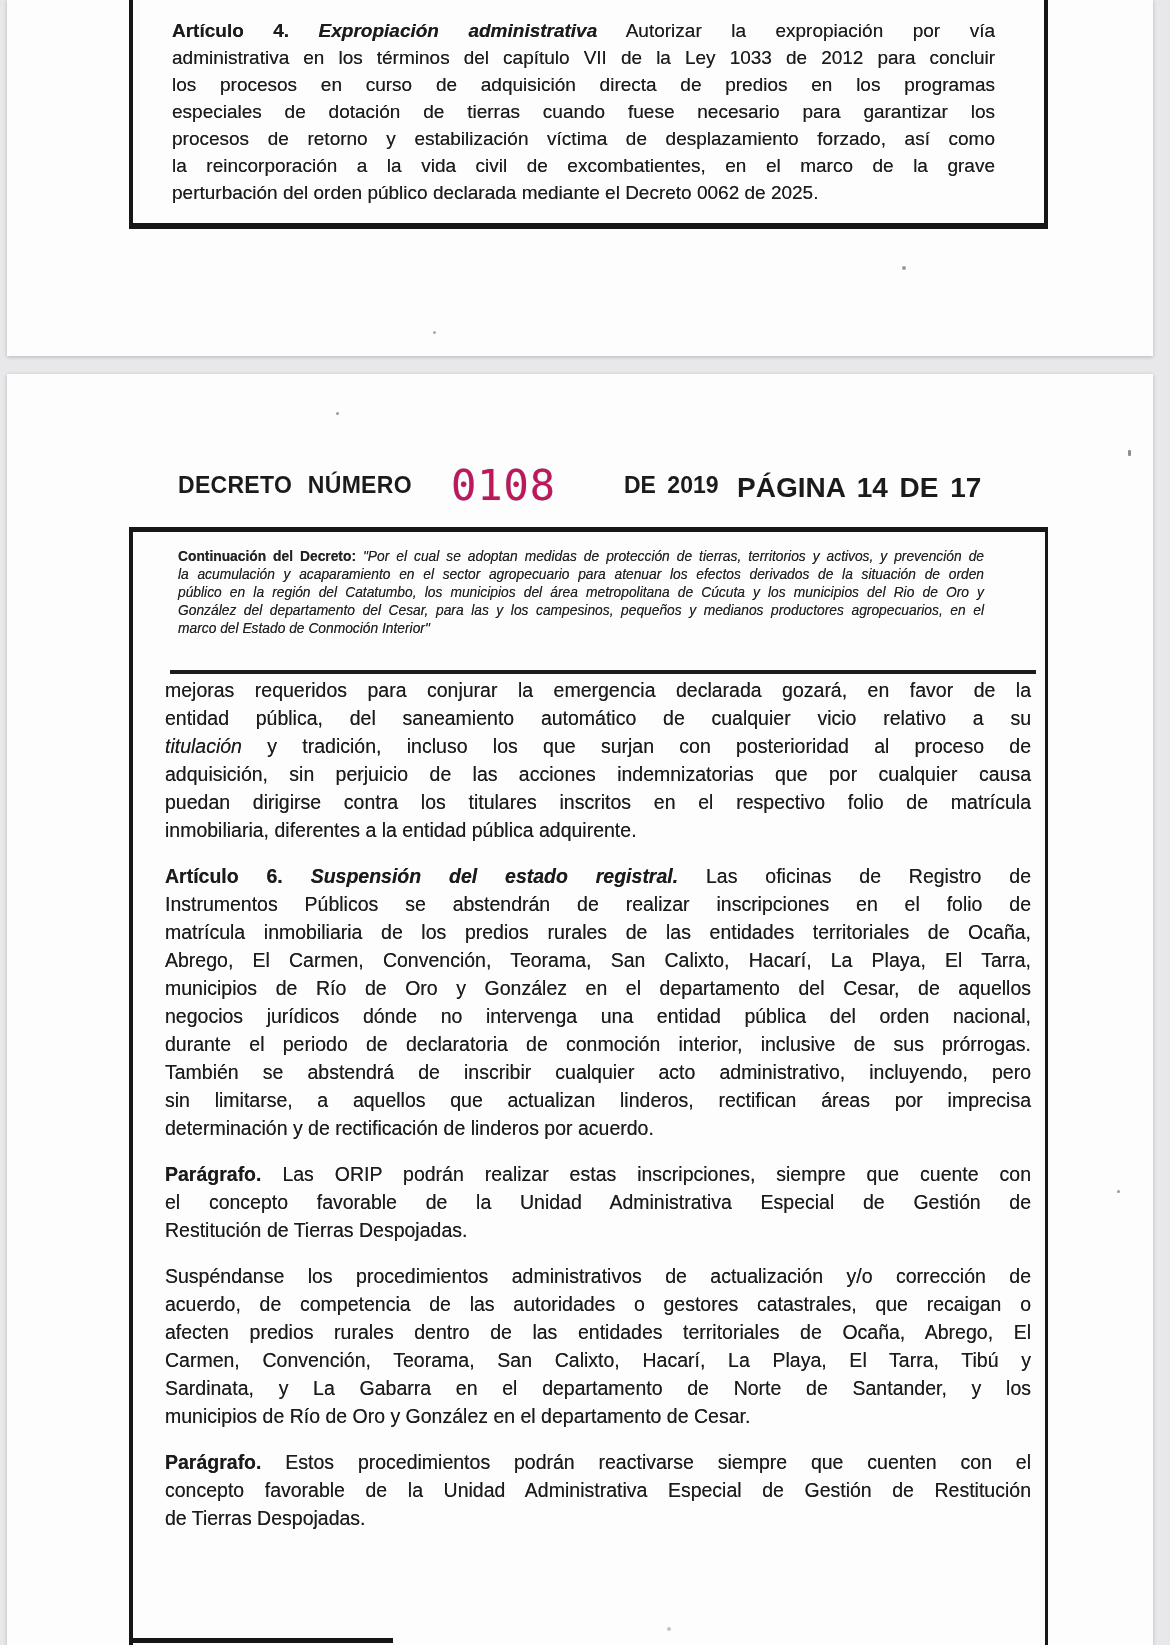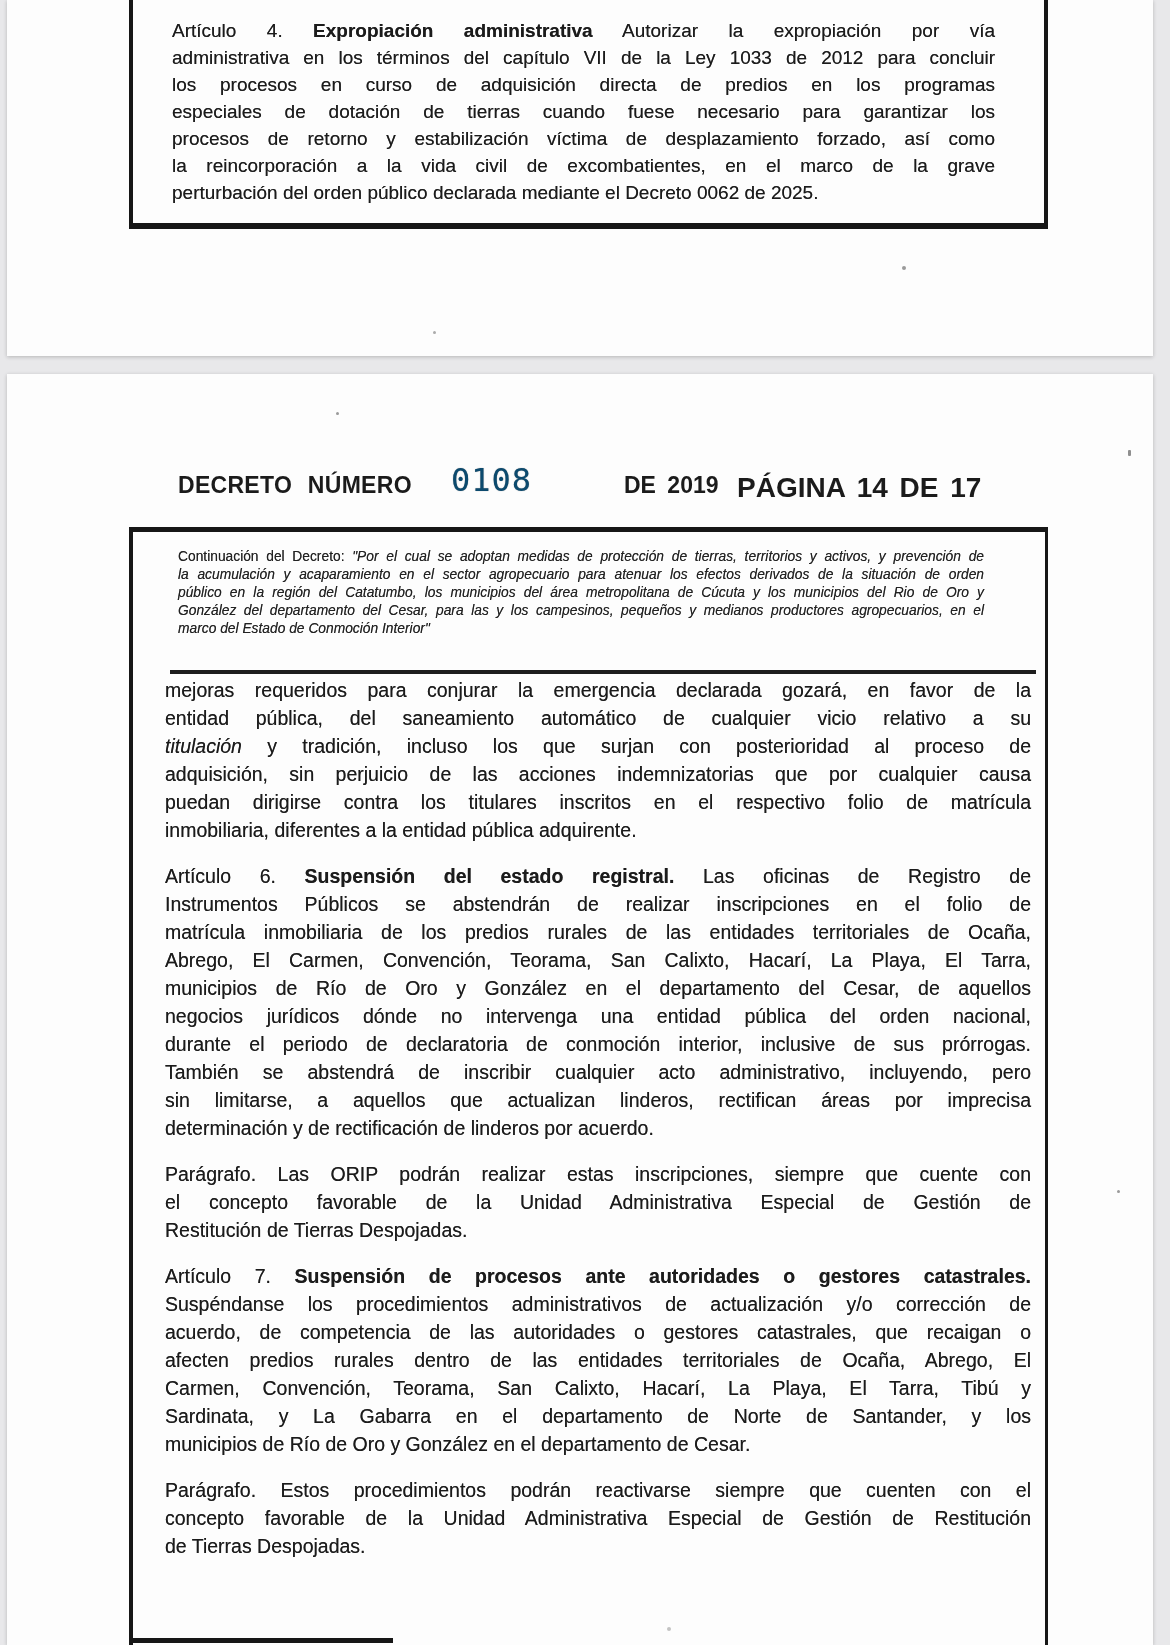--- a/index.html
+++ b/index.html
@@ -30,22 +30,22 @@
     position:absolute;left:165px;top:17px;width:823px;
     font-size:19px;line-height:27px;
     text-shadow:0 0 .6px rgba(15,15,15,.65);
   }
 
   
   .hdr{position:absolute;left:0;top:89px;width:1166px;height:46px;}
   .hdr span{position:absolute;white-space:nowrap;}
   .h-label{left:171px;top:9px;font-size:23px;font-weight:bold;word-spacing:9px;letter-spacing:.3px;}
   .h-number{
-    left:444px;top:-2px;font-size:32px;
-    font-family:"DejaVu Sans Mono",monospace;letter-spacing:1px;color:#0c4a6e;
+    left:444px;top:-2px;font-size:42px;
+    font-family:"DejaVu Sans Mono",monospace;letter-spacing:1px;color:#be185d;
     text-shadow:0 0 1px rgba(0,0,0,.4);
   }
   .h-year{left:617px;top:9px;font-size:23px;font-weight:bold;word-spacing:5px;}
   .h-page{left:730px;top:9px;font-size:28px;font-weight:bold;word-spacing:4px;}
 
   
   .cont{
     position:absolute;left:171px;top:174px;width:806px;
     font-size:13.8px;line-height:18px;color:#222;
     text-shadow:0 0 .4px rgba(20,20,20,.6);
@@ -58,22 +58,22 @@
     position:absolute;left:158px;top:302px;width:866px;
     font-size:19.5px;line-height:28px;
     text-shadow:0 0 .6px rgba(15,15,15,.65);
   }
   .para{margin:0 0 18px 0;}
   .para:last-child{margin-bottom:0;}
 
   
   .tline{text-align:justify;text-align-last:justify;min-height:1em;}
   .tline.last{text-align-last:left;}
-  .st-b{font-weight:normal;}
-  .st-bi{font-weight:bold;}
+  .st-b{font-weight:bold;}
+  .st-bi{font-weight:bold;font-style:italic;}
   .st-i{font-style:italic;}
   .st-n{font-weight:normal;}
 
   .partial-rule{position:absolute;left:122px;top:1264px;width:264px;height:5px;background:#161616;}
 
   .speck{position:absolute;background:#9a9a9a;border-radius:50%;}
 </style>
 </head>
 <body>
 
@@ -135,21 +135,20 @@
           <div class="tline"><span class="st-n">También se abstendrá de inscribir cualquier acto administrativo, incluyendo, pero</span></div>
           <div class="tline"><span class="st-n">sin limitarse, a aquellos que actualizan linderos, rectifican áreas por imprecisa</span></div>
           <div class="tline last"><span class="st-n">determinación y de rectificación de linderos por acuerdo.</span></div>
         </div>
       <div class="para">
           <div class="tline"><span class="st-b">Parágrafo.</span><span class="st-n"> Las ORIP podrán realizar estas inscripciones, siempre que cuente con</span></div>
           <div class="tline"><span class="st-n">el concepto favorable de la Unidad Administrativa Especial de Gestión de</span></div>
           <div class="tline last"><span class="st-n">Restitución de Tierras Despojadas.</span></div>
         </div>
       <div class="para">
-          <div class="tline"><span class="st-b">Artículo 7. </span><span class="st-bi">Suspensión de procesos ante autoridades o gestores catastrales.</span></div>
           <div class="tline"><span class="st-n">Suspéndanse los procedimientos administrativos de actualización y/o corrección de</span></div>
           <div class="tline"><span class="st-n">acuerdo, de competencia de las autoridades o gestores catastrales, que recaigan o</span></div>
           <div class="tline"><span class="st-n">afecten predios rurales dentro de las entidades territoriales de Ocaña, Abrego, El</span></div>
           <div class="tline"><span class="st-n">Carmen, Convención, Teorama, San Calixto, Hacarí, La Playa, El Tarra, Tibú y</span></div>
           <div class="tline"><span class="st-n">Sardinata, y La Gabarra en el departamento de Norte de Santander, y los</span></div>
           <div class="tline last"><span class="st-n">municipios de Río de Oro y González en el departamento de Cesar.</span></div>
         </div>
       <div class="para">
           <div class="tline"><span class="st-b">Parágrafo.</span><span class="st-n"> Estos procedimientos podrán reactivarse siempre que cuenten con el</span></div>
           <div class="tline"><span class="st-n">concepto favorable de la Unidad Administrativa Especial de Gestión de Restitución</span></div>

